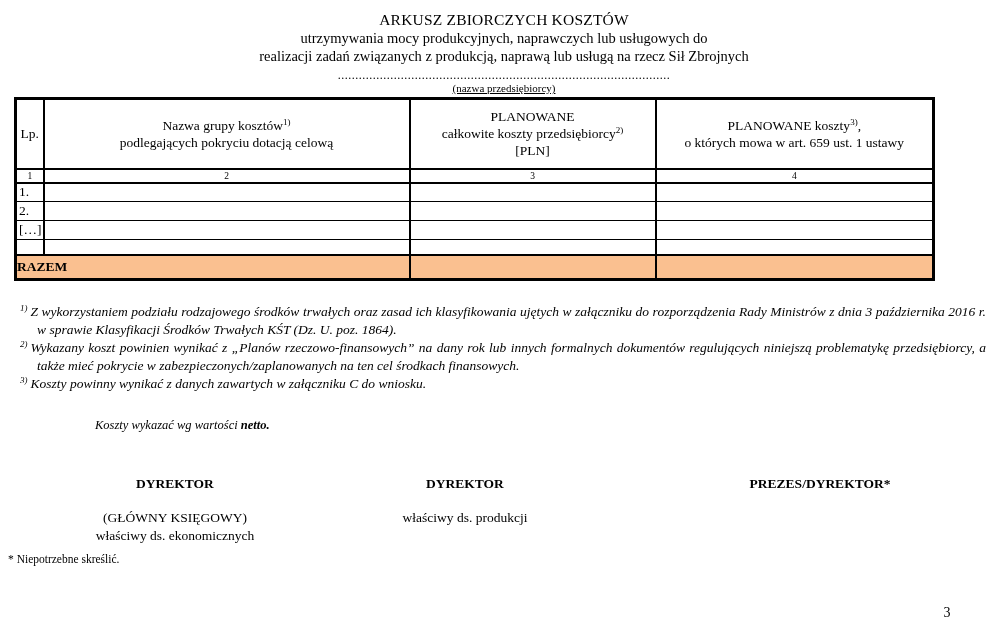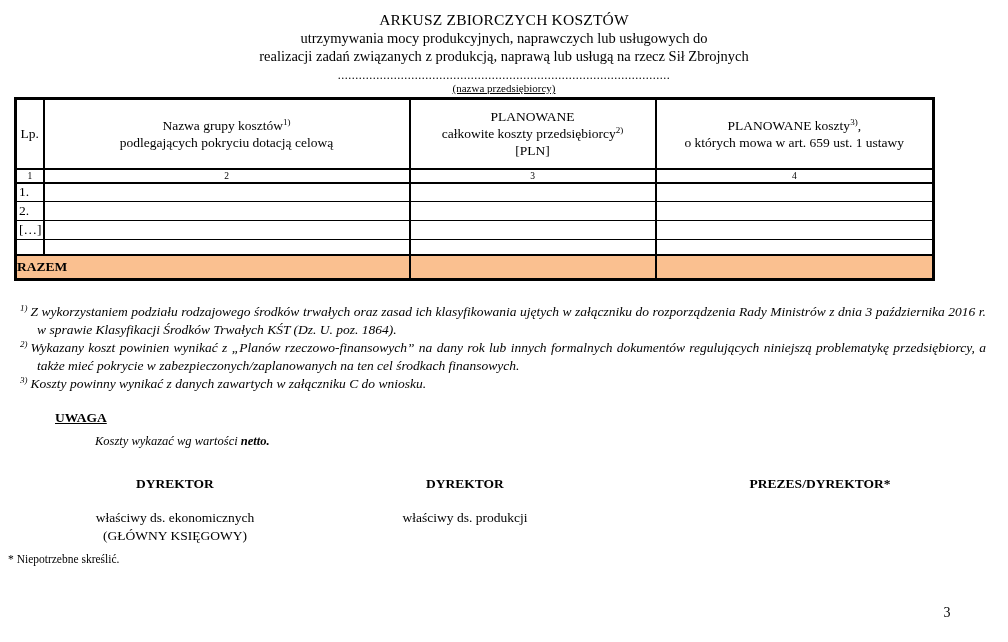--- a/index.html
+++ b/index.html
@@ -140,32 +140,31 @@
     </table>
 </div>
 
 <div class="footnotes">
   <div class="fn"><sup>1)</sup><span>Z wykorzystaniem podziału rodzajowego środków trwałych oraz zasad ich klasyfikowania ujętych w załączniku do rozporządzenia Rady Ministrów z dnia 3 października 2016 r. w sprawie Klasyfikacji Środków Trwałych KŚT (Dz. U. poz. 1864).</span></div>
   <div class="fn"><sup>2)</sup><span>Wykazany koszt powinien wynikać z „Planów rzeczowo-finansowych” na dany rok lub innych formalnych dokumentów regulujących niniejszą problematykę przedsiębiorcy, a także mieć pokrycie w zabezpieczonych/zaplanowanych na ten cel środkach finansowych.</span></div>
   <div class="fn"><sup>3)</sup><span>Koszty powinny wynikać z danych zawartych w załączniku C do wniosku.</span></div>
 </div>
 
 <div class="uwaga">
-  <div class="uwaga-title">UWAGA</div>
   <div class="uwaga-note">
     <span>Koszty wykazać wg wartości </span><span class="netto">netto.</span>
   </div>
 </div>
 
 <div class="signatures">
   <div class="sig sig-1">
     <div class="sig-title">DYREKTOR</div>
     <div class="sig-lines">
+      <div>(GŁÓWNY KSIĘGOWY)</div>
       <div>właściwy ds. ekonomicznych</div>
-      <div>(GŁÓWNY KSIĘGOWY)</div>
     </div>
   </div>
   <div class="sig sig-2">
     <div class="sig-title">DYREKTOR</div>
     <div class="sig-lines">
       <div>właściwy ds. produkcji</div>
     </div>
   </div>
   <div class="sig sig-3">
     <div class="sig-title">PREZES/DYREKTOR*</div>

